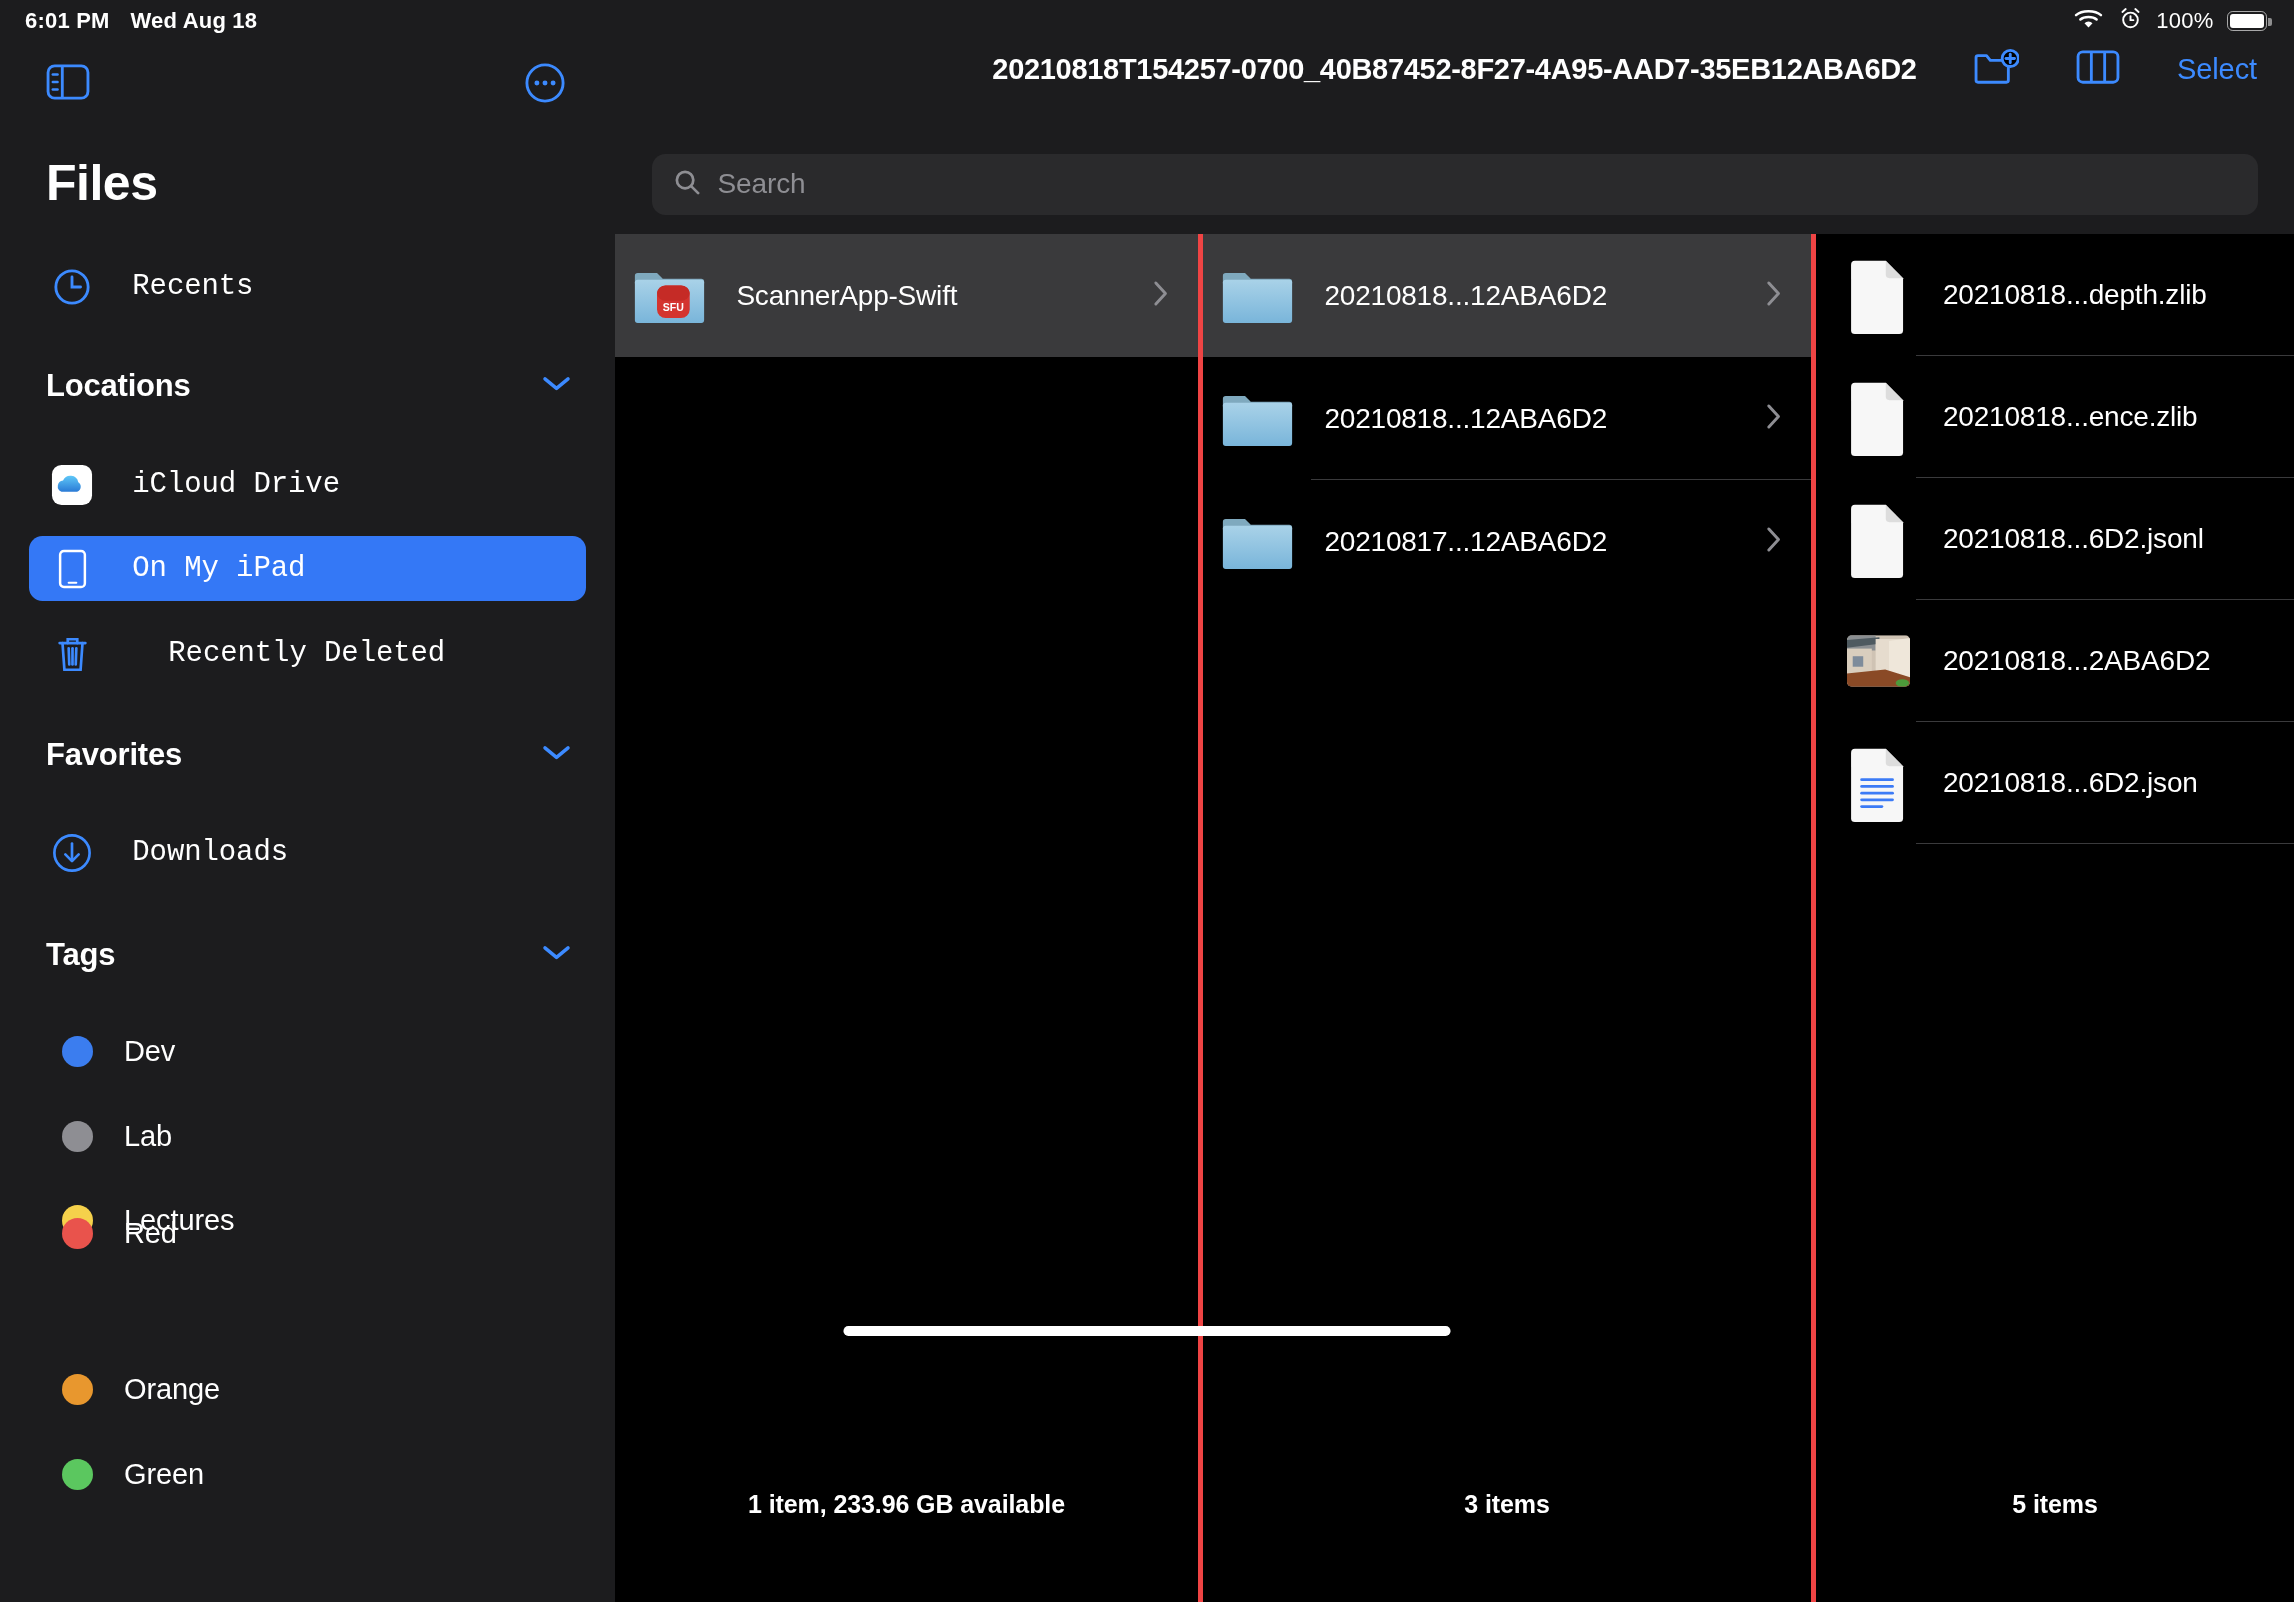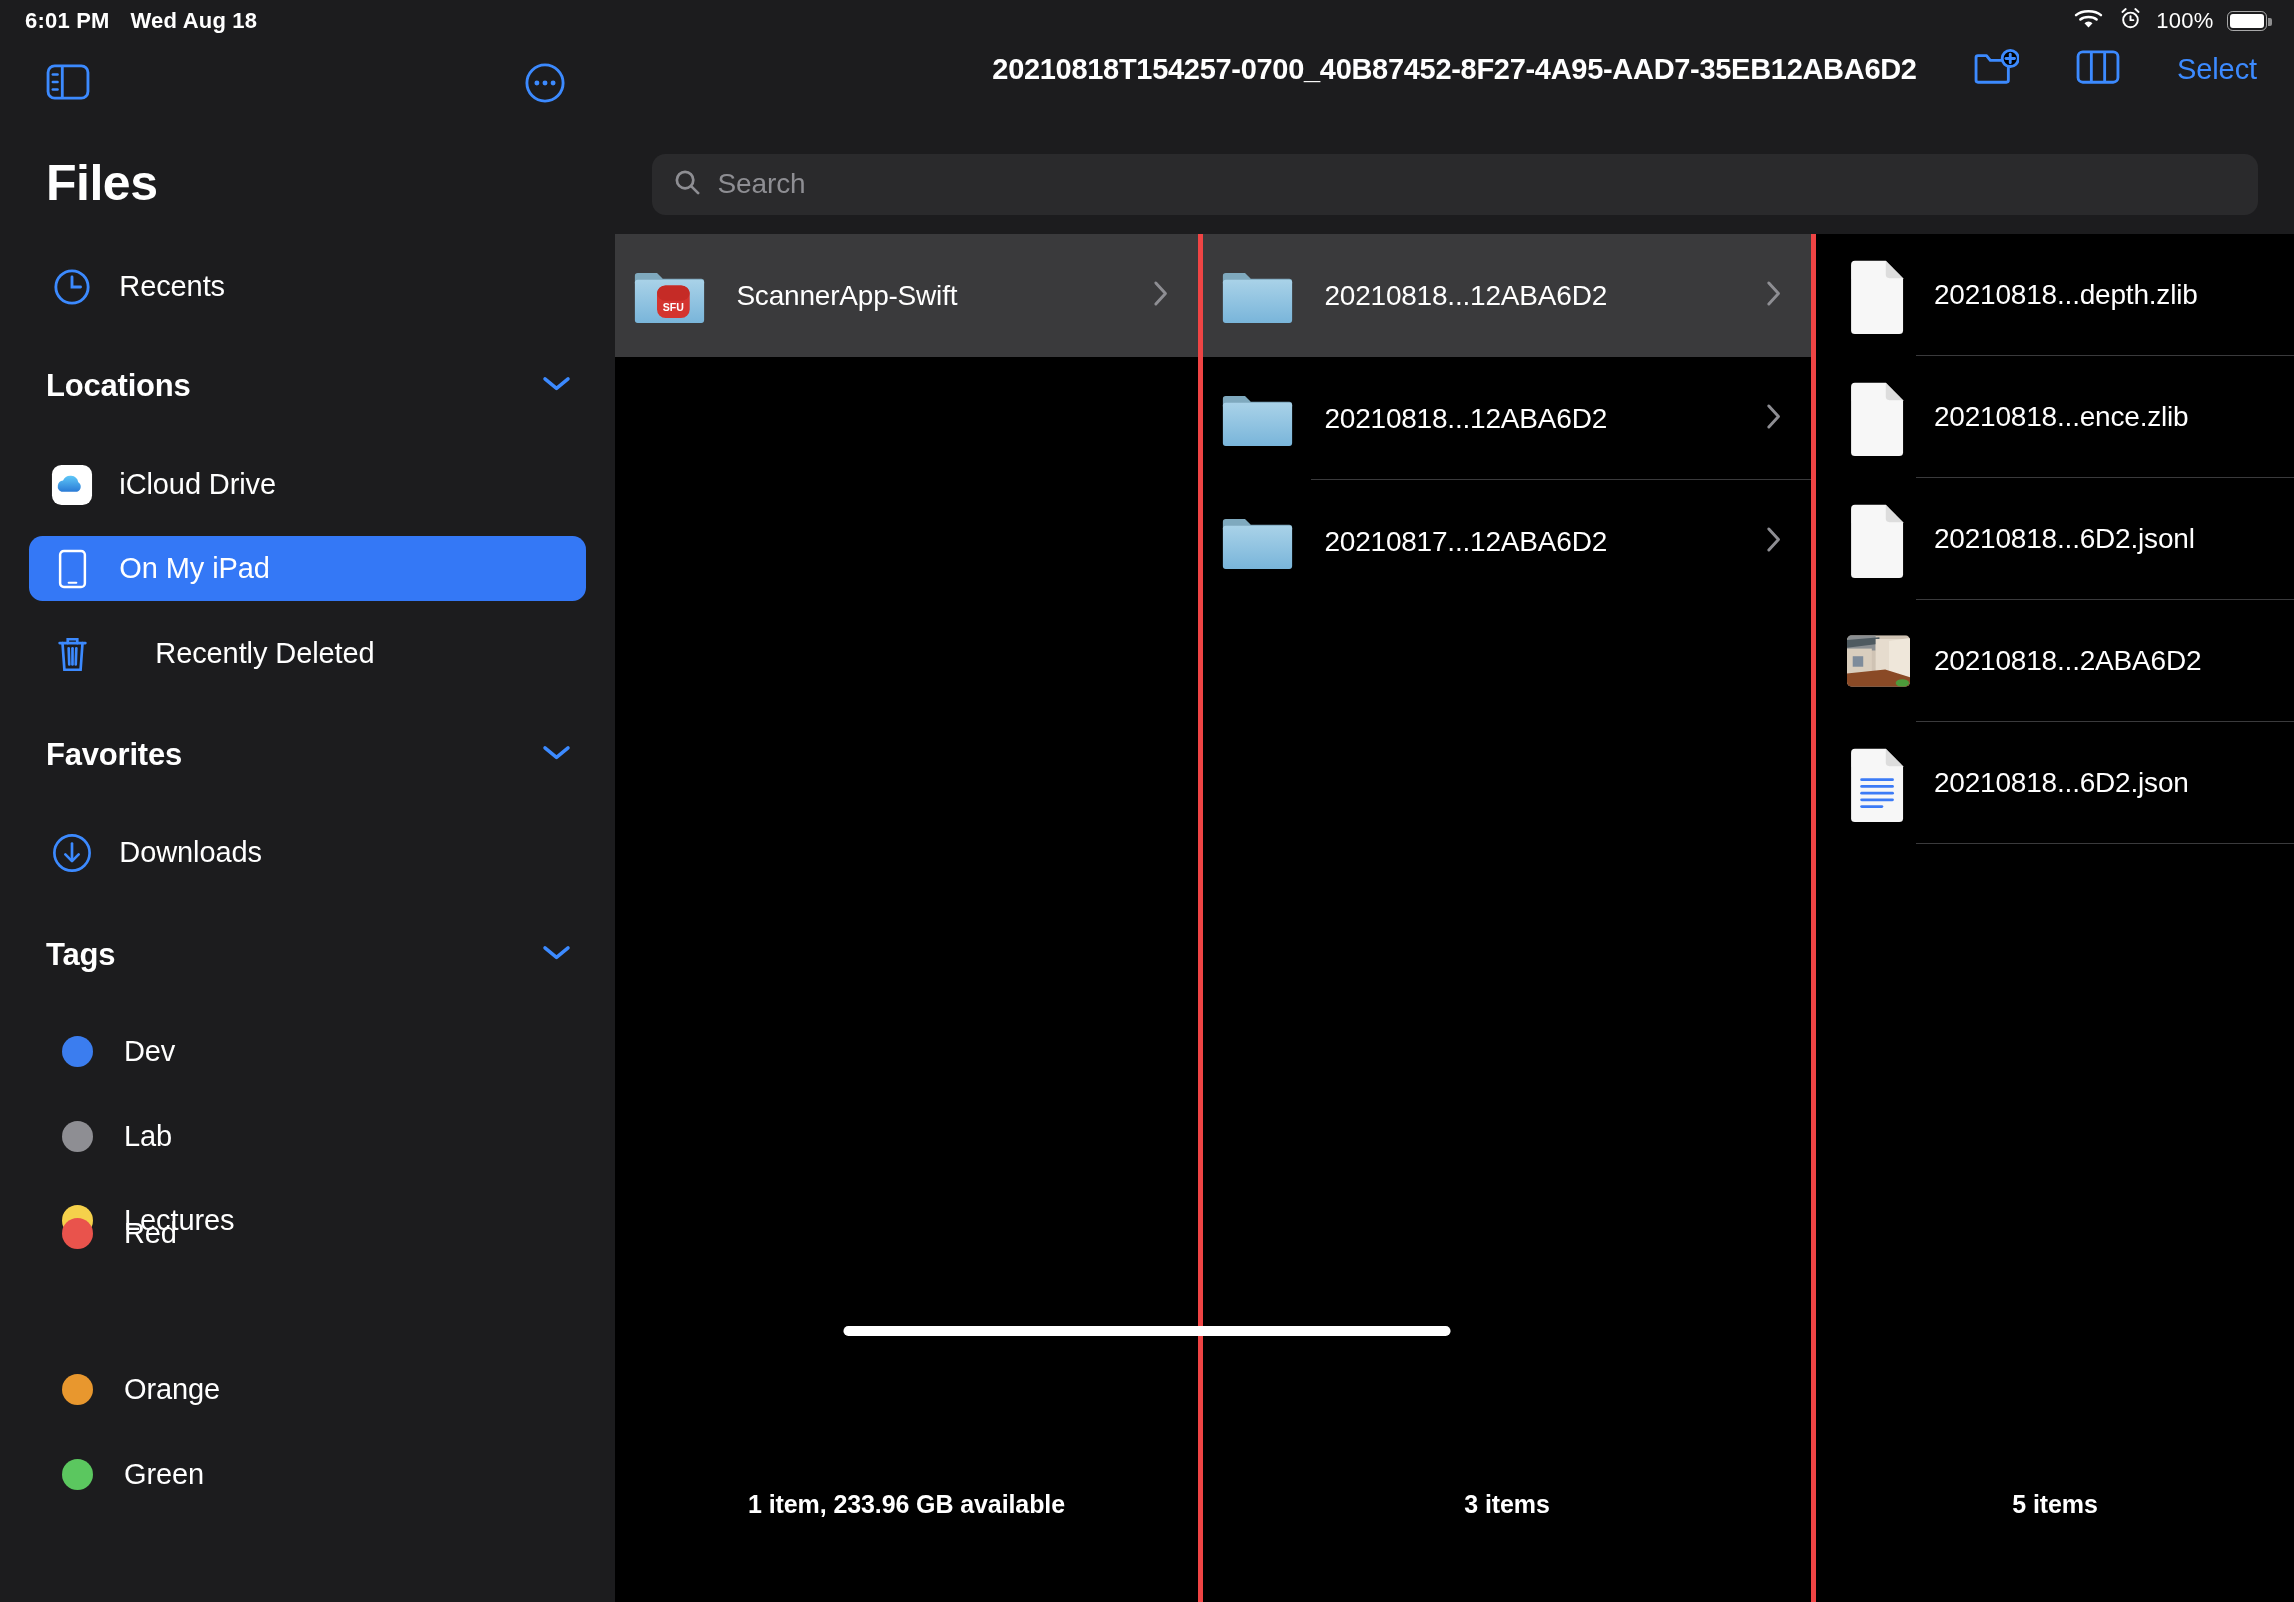--- a/index.html
+++ b/index.html
@@ -47,21 +47,21 @@
   .files-title{
     position:absolute; top:154px; left:46px;
     font-size:50px; font-weight:700; color:#fff; letter-spacing:-0.5px;
   }
 
   .nav-row{
     position:absolute; left:29px; width:557px; height:65px;
     display:flex; align-items:center; border-radius:13.4px;
   }
   .nav-row .ico{ width:52px; display:flex; justify-content:center; align-items:center; margin-left:17.3px; }
-  .nav-row .lbl{ font-size:29px; color:#fff; margin-left:21px; letter-spacing:-0.1px; }
+  .nav-row .lbl{ font-size:29px; color:#fff; margin-left:34px; letter-spacing:-0.1px;font-family:Liberation Mono, monospace; }
   .nav-row.selected{ background:#3478F6; }
 
   .section-hdr{
     position:absolute; left:46px; width:540px; height:42px;
     display:flex; align-items:center; justify-content:space-between;
   }
   .section-hdr .txt{ font-size:31px; font-weight:700; color:#fff; letter-spacing:-0.2px; }
   .chev-dn{ margin-right:15.4px; }
 
   .tag-row{
@@ -120,21 +120,21 @@
   .frow .fname{
     color:#fff; font-size:28px; letter-spacing:-0.2px; flex:1;
     white-space:nowrap; overflow:hidden;
   }
   .frow .fchev{ margin-right:29px; }
   .frow .sep{
     position:absolute; left:108px; right:0; bottom:0; height:1px; background:#3A3A3C;
   }
   .frow.c3row{ height:122px; padding-left:21px; }
   .frow.c3row .sep{ left:100px; }
-  .frow.c3row .fname{ margin-left:14px; }
+  .frow.c3row .fname{ margin-left:23px; }
   .fico{ width:83px; display:flex; align-items:center; justify-content:center; }
   .frow .fname.ind{ margin-left:25px; }
 
   .col-footer{
     position:absolute; bottom:83px; left:0; width:100%; text-align:center;
     color:#fff; font-size:25px; font-weight:700; letter-spacing:-0.1px;
   }
 
   .home-ind{
     position:absolute; bottom:17.3px; left:50%; transform:translateX(-50%);

